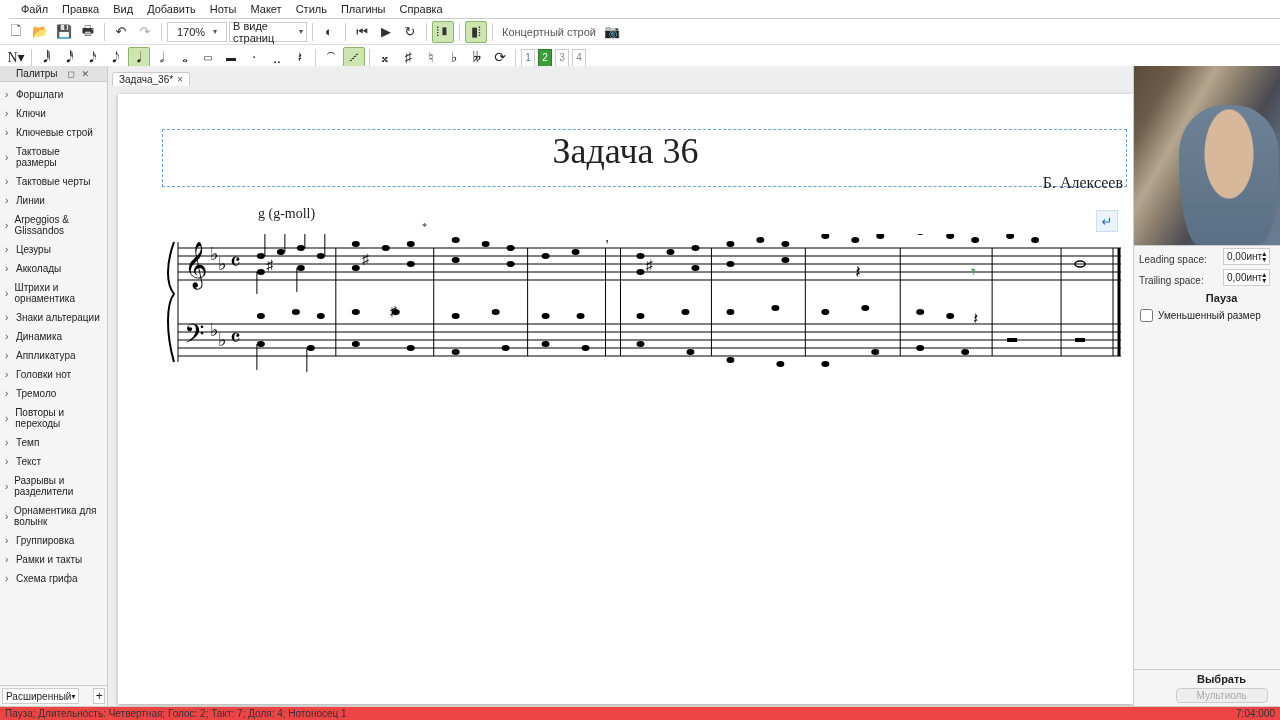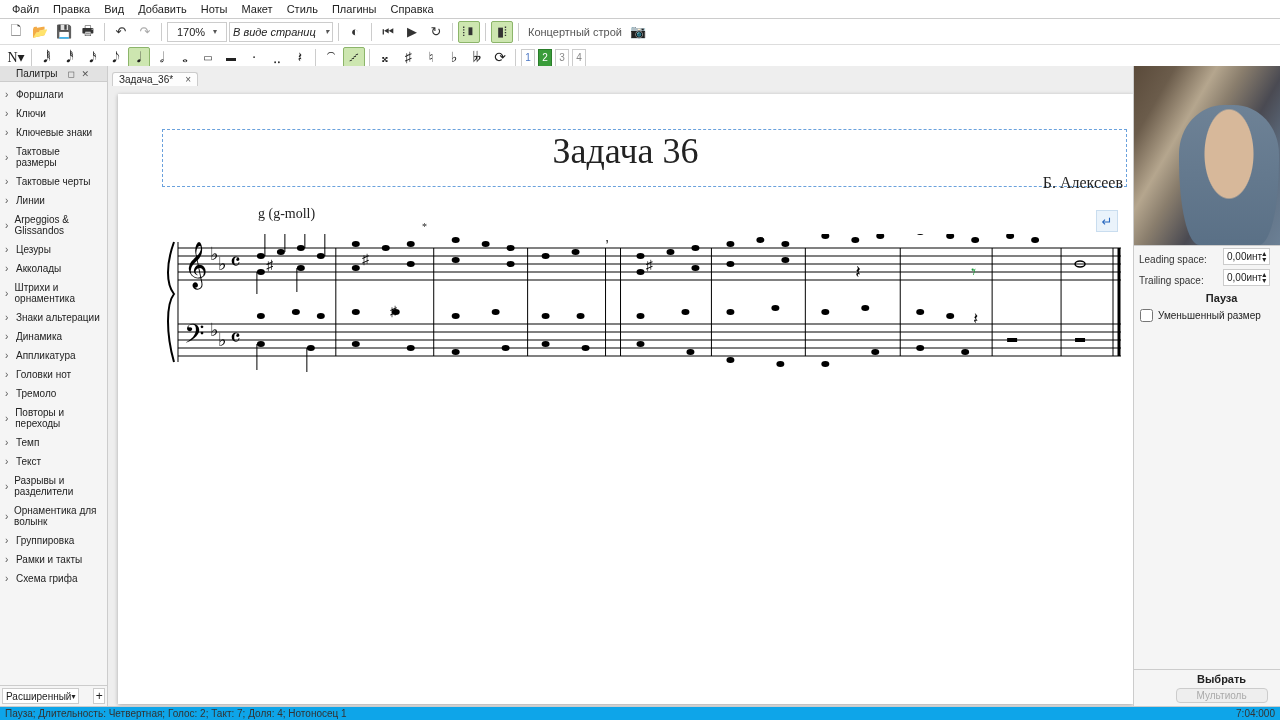--- a/index.html
+++ b/index.html
@@ -1,29 +1,29 @@
 <!DOCTYPE html>
 <html><head>
 <meta charset="utf-8">
 <style>
   * { margin:0; padding:0; box-sizing:border-box; }
   body { font-family: "Segoe UI", Tahoma, sans-serif; font-size:11px; color:#222; background:#fff; width:1280px; height:720px; overflow:hidden; position:relative; }
   
   
-  .menubar { display:flex; padding:2px 5px; border-bottom:1px solid #ccc; font-size:11px; }
+  .menubar { display:flex; padding:2px 5px; border-bottom:1px solid #ccc; font-size:11px;margin-left:9px; }
   .menubar span { padding:1px 7px; cursor:pointer; }
 
   
   .toolbar { display:flex; align-items:center; padding:2px 5px; border-bottom:1px solid #ddd; gap:2px; height:26px;}
   .toolbar .btn { width:22px; height:22px; display:flex; align-items:center; justify-content:center; border:1px solid transparent; border-radius:2px; cursor:pointer; font-size:13px; color:#333;}
   .toolbar .btn.active { background:#cde6b0; border-color:#8cb56a; }
   .toolbar .sep { width:1px; height:18px; background:#ccc; margin:0 3px; }
   .zoom-box { width:60px; height:20px; border:1px solid #ccc; background:#fff; padding:0 9px; font-size:11px; display:flex; align-items:center; justify-content:space-between;}
   .zoom-box::after{content:"▾"; font-size:8px; color:#555;}
-  .view-box { width:104px; height:20px; border:1px solid #ccc; background:#fff; padding:0 3px; font-size:11px; display:flex; align-items:center; justify-content:space-between;font-style:italic;}
+  .view-box { width:78px; height:20px; border:1px solid #ccc; background:#fff; padding:0 3px; font-size:11px; display:flex; align-items:center; justify-content:space-between;}
   .view-box::after{content:"▾"; font-size:8px; color:#555;}
   .toolbar .txtlabel { font-size:11px; color:#555; padding:0 4px;}
   
   
   .notebar { display:flex; align-items:center; padding:2px 5px; border-bottom:1px solid #ddd; gap:1px; height:26px;}
   .notebar .btn { width:22px; height:22px; display:flex; align-items:center; justify-content:center; border:1px solid transparent; border-radius:2px; cursor:pointer; font-family:serif; font-size:14px;}
   .notebar .btn.active { background:#cde6b0; border-color:#8cb56a; }
   .notebar .voice { width:14px; height:18px; border:1px solid #ccc; font-size:10px; display:flex;align-items:center;justify-content:center; color:#555; background:#fff; margin:0 1px;}
   .notebar .voice.active { background:#3a9c3a; color:#fff; border-color:#2a7c2a;}
   .notebar .voice.blue{color:#4a76c4;}
@@ -40,21 +40,21 @@
   .pal-item { padding:1px 5px; cursor:pointer; display:flex; align-items:center; gap:3px;margin-top:6px;}
   .pal-item::before { content:"›"; color:#555; font-size:10px; width:8px;}
   .pal-footer { border-top:1px solid #ccc; padding:2px; display:flex; gap:14px;}
   .pal-footer .combo { flex:1; border:1px solid #ccc; background:#fff; padding:1px 3px; font-size:10px;display:flex;justify-content:space-between;align-items:center;}
   .pal-footer .combo::after{content:"▾"; font-size:8px;}
   .pal-footer .plus { width:16px; border:1px solid #ccc; background:#fff; display:flex;align-items:center;justify-content:center; font-size:12px;}
 
   
   .center { flex:1; display:flex; flex-direction:column; background:#eee; }
   .tabstrip { height:20px; background:#eee; display:flex; align-items:end; padding-left:4px; gap:2px;}
-  .tab { background:#fdfdfd; border:1px solid #ccc; border-bottom:none; padding:1px 6px; font-size:10px; border-radius:3px 3px 0 0; display:flex; gap:12px; align-items:center;}
+  .tab { background:#fdfdfd; border:1px solid #ccc; border-bottom:none; padding:1px 6px; font-size:10px; border-radius:3px 3px 0 0; display:flex; gap:4px; align-items:center;}
   .tab .close{font-size:10px; color:#555; cursor:pointer;}
   .scorewrap { flex:1; background:#eee; overflow:auto; padding:8px 0 0 10px;}
   .page { width:1015px; height:610px; background:#fff; box-shadow:0 1px 4px rgba(0,0,0,.3); position:relative;}
   .title-frame { position:absolute; top:35px; left:44px; right:6px; height:58px; border:1px dashed #6aa1dc;}
   .score-title { position:absolute; top:36px; left:0; right:0; text-align:center; font-family:"Times New Roman",serif; font-size:36px; }
   .composer { position:absolute; top:80px; right:10px; font-family:"Times New Roman",serif; font-size:16px;}
   .tempo { position:absolute; top:112px; left:140px; font-family:"Times New Roman",serif; font-size:14px;}
   .star-annot{position:absolute; top:127px; left:304px; font-family:serif; font-size:10px;}
   .return-icon{position:absolute; top:116px; right:15px; width:22px;height:22px; border:1px solid #c9ddef; background:#eaf3fb; display:flex;align-items:center;justify-content:center; font-size:13px; color:#2a6ac0;}
   .staff-img { position:absolute; top:140px; left:48px; right:8px; height:140px; }
@@ -70,21 +70,21 @@
   .prop-row .reset { width:18px; height:17px; border:1px solid #ccc; background:#fafafa; display:flex;align-items:center;justify-content:center; font-size:9px; color:#888;}
   .prop-section-title{ text-align:center; font-weight:bold; padding:4px 0 2px; font-size:11px;}
   .prop-check { display:flex; align-items:center; padding:3px 6px; gap:5px;}
   .prop-check input{margin:0;}
   .prop-spacer{flex:1;}
   .prop-bottom { border-top:1px solid #ccc; padding:3px 5px; font-size:11px; display:flex; flex-direction:column; gap:3px; align-items:center;}
   .prop-bottom .selbtn { font-weight:bold; cursor:pointer; }
   .prop-bottom .multi { border:1px solid #ccc; background:#eee; color:#aaa; padding:1px 20px; font-size:10px; border-radius:4px;}
 
   
-  .statusbar { position:absolute; left:0; right:0; bottom:0; height:14px; background:#0ea5e9; border-top:1px solid #ccc; font-size:10px; color:#333; padding:0 5px; display:flex; justify-content:space-between; align-items:center;}
+  .statusbar { position:absolute; left:0; right:0; bottom:0; height:14px; background:#ef4444; border-top:1px solid #ccc; font-size:10px; color:#333; padding:0 5px; display:flex; justify-content:space-between; align-items:center;}
 
   
   .staffline{stroke:#000; stroke-width:1;}
   .bracket{stroke:#000; stroke-width:2; fill:none;}
   .barline{stroke:#000; stroke-width:1;}
   .heavybar{stroke:#000; stroke-width:3;}
   .note{fill:#000;}
   .green-rest{fill:#1a9a3a;}
 </style>
 </head>
@@ -167,21 +167,21 @@
 <div class="main">
 
   <div class="palettes">
     <div class="pal-header">
       <span>Палитры</span>
       <span class="icons"><span>◻</span> <span>✕</span></span>
     </div>
     <div class="pal-list" id="pal-list">
         <div class="pal-item">Форшлаги</div>
         <div class="pal-item">Ключи</div>
-        <div class="pal-item">Ключевые знаки</div>
+        <div class="pal-item">Ключевые строй</div>
         <div class="pal-item">Тактовые размеры</div>
         <div class="pal-item">Тактовые черты</div>
         <div class="pal-item">Линии</div>
         <div class="pal-item">Arpeggios &amp; Glissandos</div>
         <div class="pal-item">Цезуры</div>
         <div class="pal-item">Акколады</div>
         <div class="pal-item">Штрихи и орнаментика</div>
         <div class="pal-item">Знаки альтерации</div>
         <div class="pal-item">Динамика</div>
         <div class="pal-item">Аппликатура</div>

